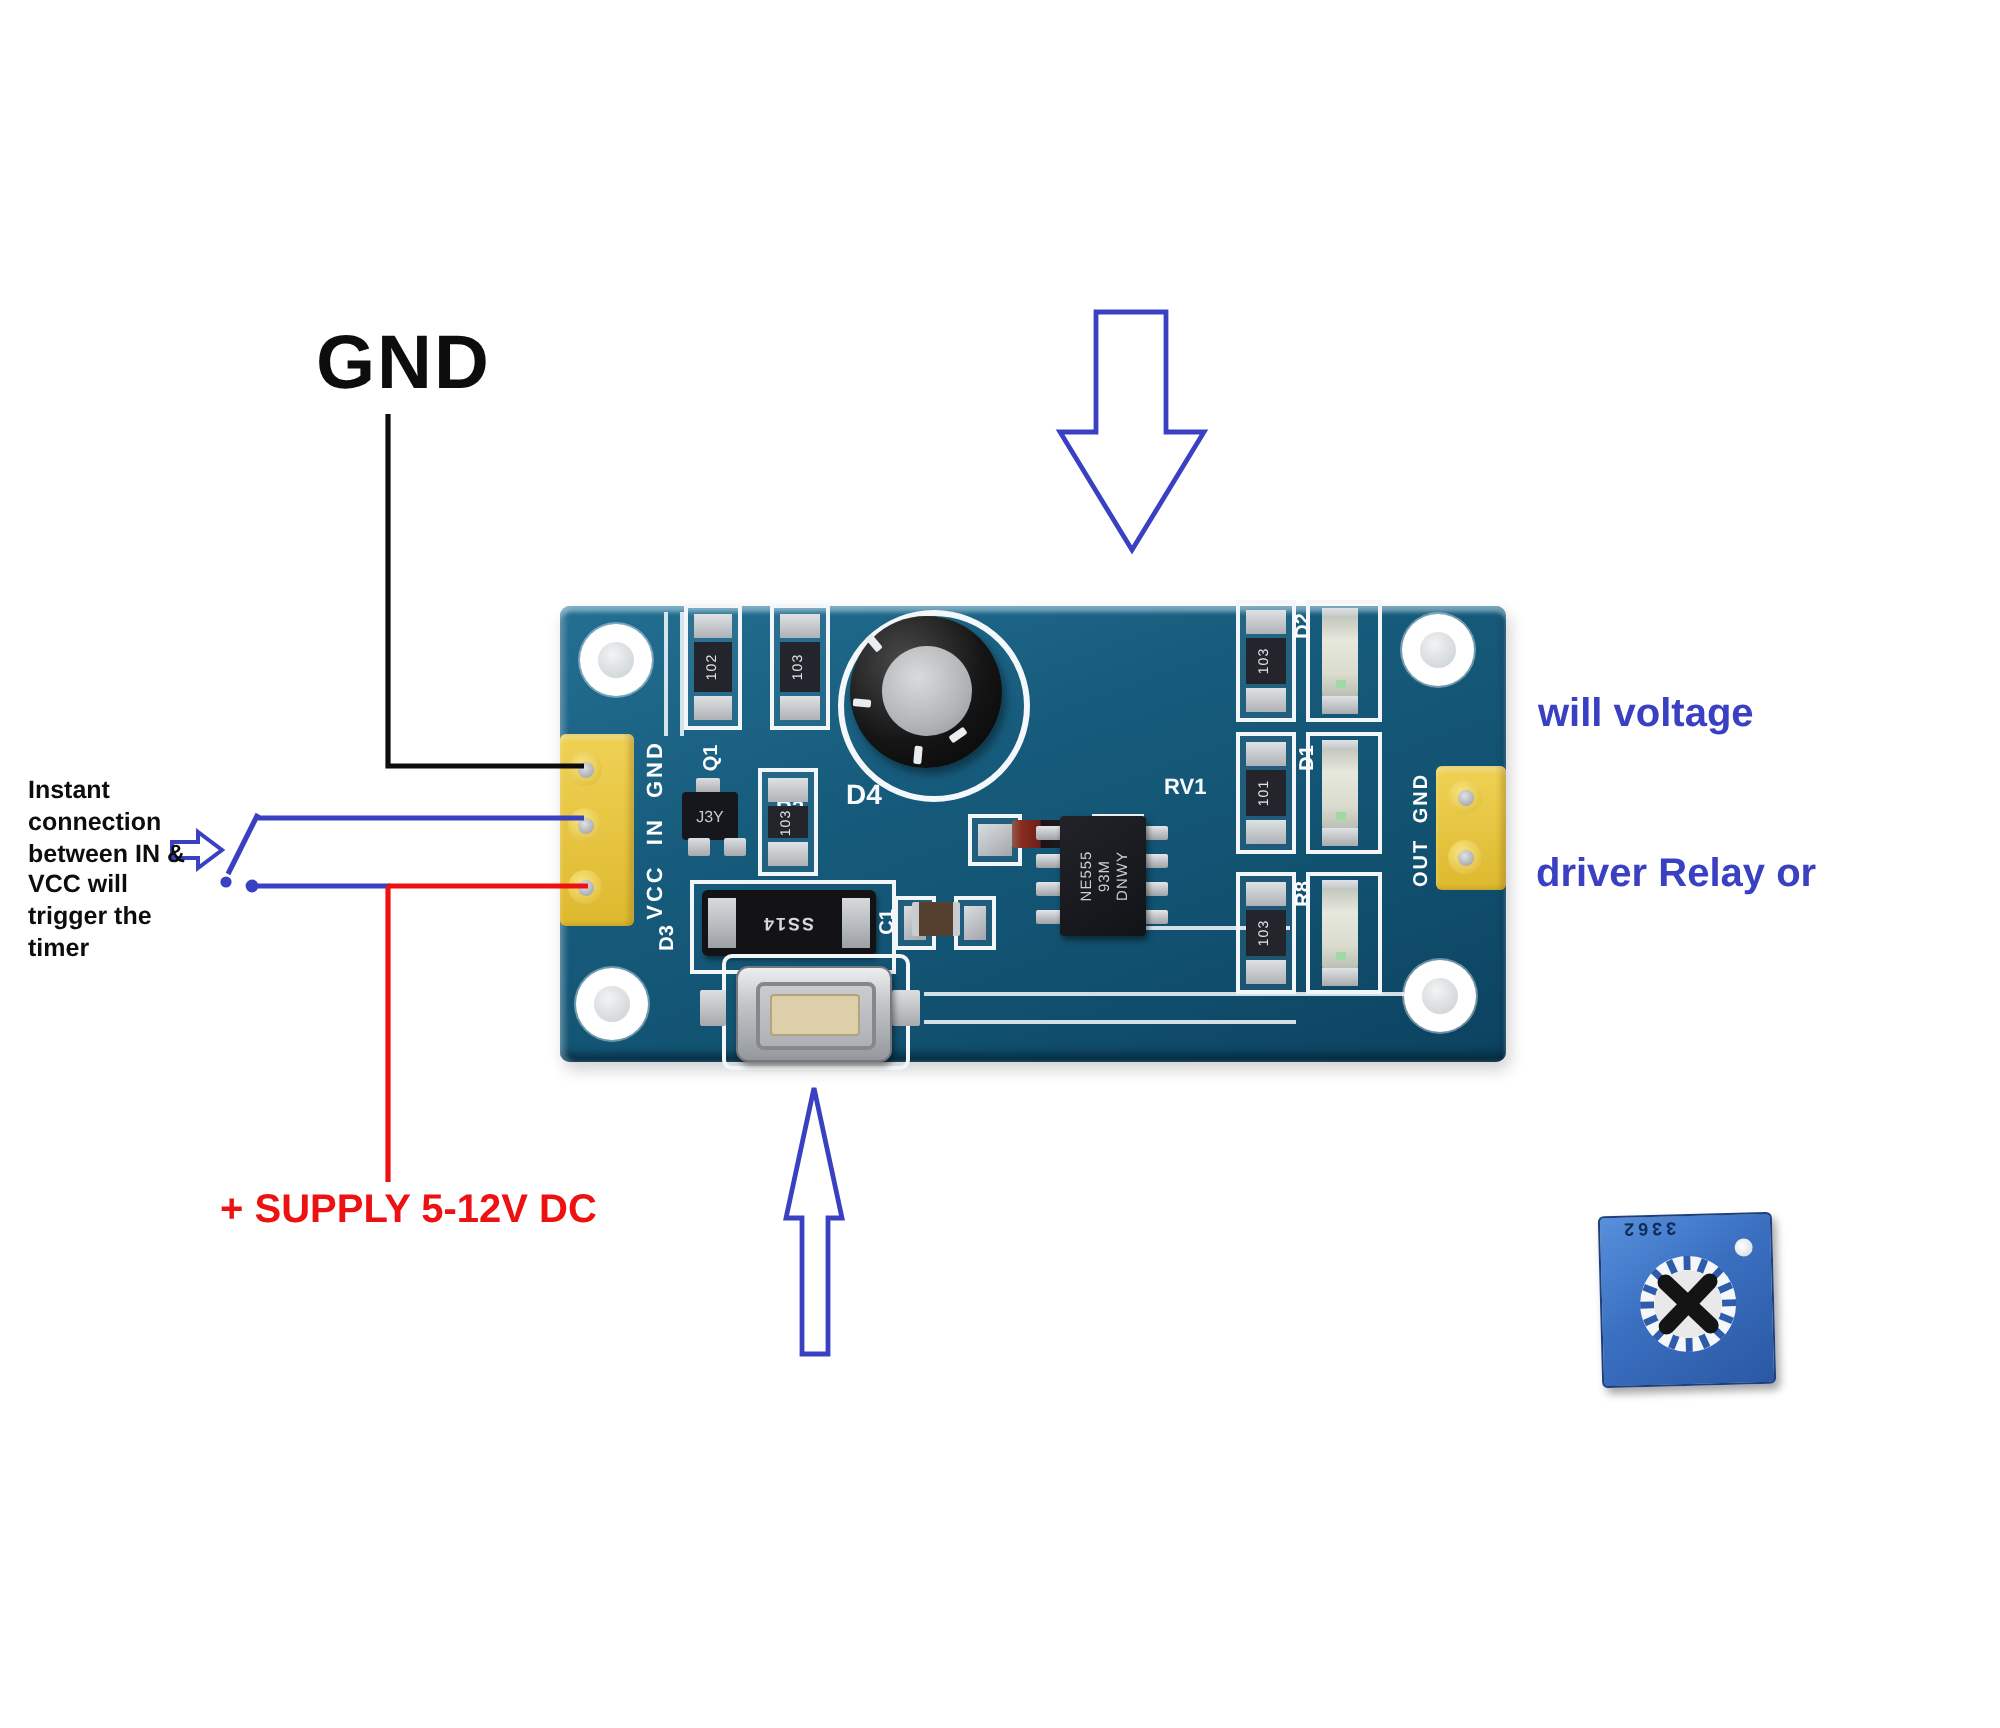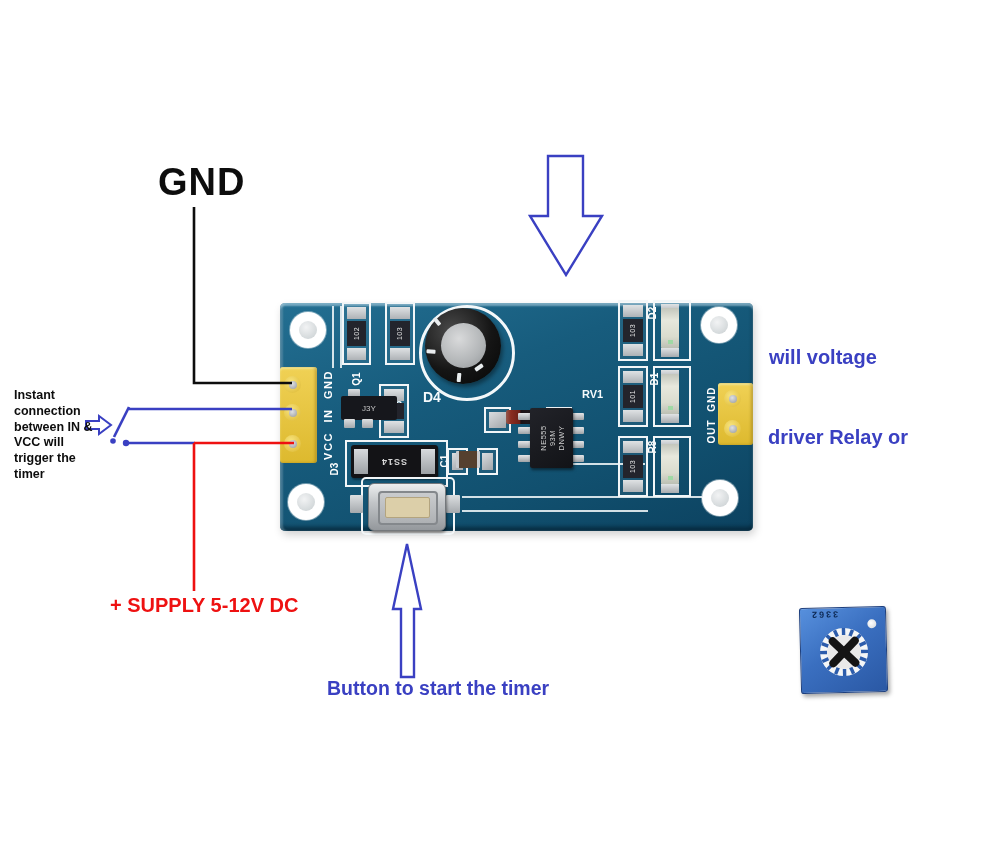--- a/index.html
+++ b/index.html
@@ -177,21 +177,21 @@
     <div class="runit" style="left:99px;top:81px;width:26px;height:50px;">
       <div class="pad top"></div>
       <div class="rbody">
           <span>103</span>
         </div>
       <div class="pad bot"></div>
     </div>
 
     <div class="vtext" style="left:76px;top:76px;font-size:10px;">Q1</div>
     <div class="spad" style="left:68px;top:86px;width:12px;height:8px;"></div>
-    <div class="q1body" style="left:61px;top:93px;width:56px;height:24px;">
+    <div class="q1body" style="left:61px;top:93px;width:28px;height:24px;">
       <span>J3Y</span>
     </div>
     <div class="spad" style="left:64px;top:116px;width:11px;height:9px;"></div>
     <div class="spad" style="left:82px;top:116px;width:11px;height:9px;"></div>
 
     <div class="cap-ring" style="left:139px;top:2px;"></div>
     <div class="cap-body" style="left:145px;top:5px;"></div>
     <div class="cap-top" style="left:161px;top:20px;"></div>
     <div class="cap-tick" style="left:155px;top:14px;transform:rotate(-40deg);"></div>
     <div class="cap-tick" style="left:149px;top:44px;transform:rotate(-85deg);"></div>
@@ -342,15 +342,14 @@
   <div class="abs note-blue big" style="left:769px;top:344px;z-index:6;">
     <div>will voltage</div>
   </div>
 
   <div class="abs note-blue big" style="left:768px;top:424px;z-index:6;">
     <div>driver Relay or</div>
   </div>
 
   <div class="abs note-red big" style="left:110px;top:592px;z-index:6;">+ SUPPLY 5-12V DC</div>
 
-  <div class="abs note-blue" style="left:327px;top:677px;font-size:19.5px;z-index:6;">Button to start the timer</div>
 
 </div>
 
 </body></html>

